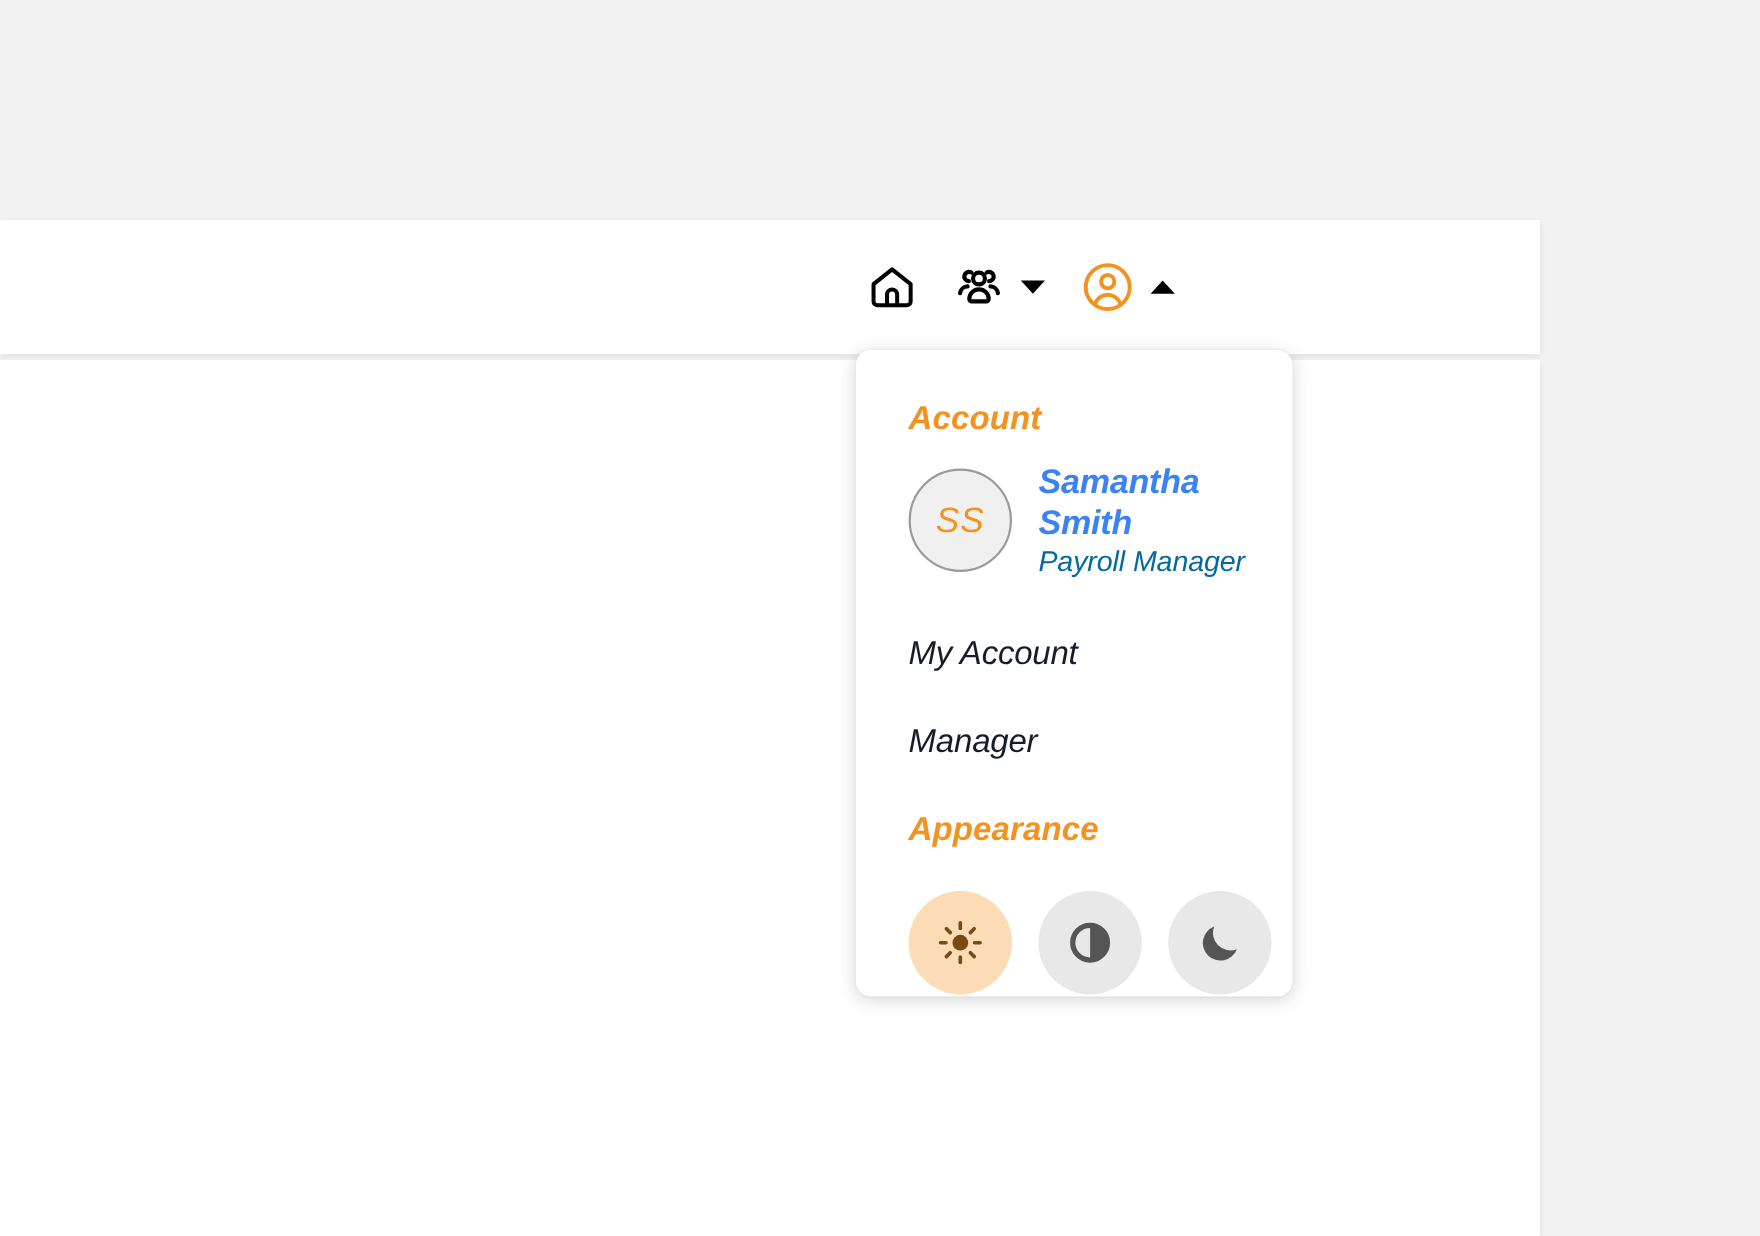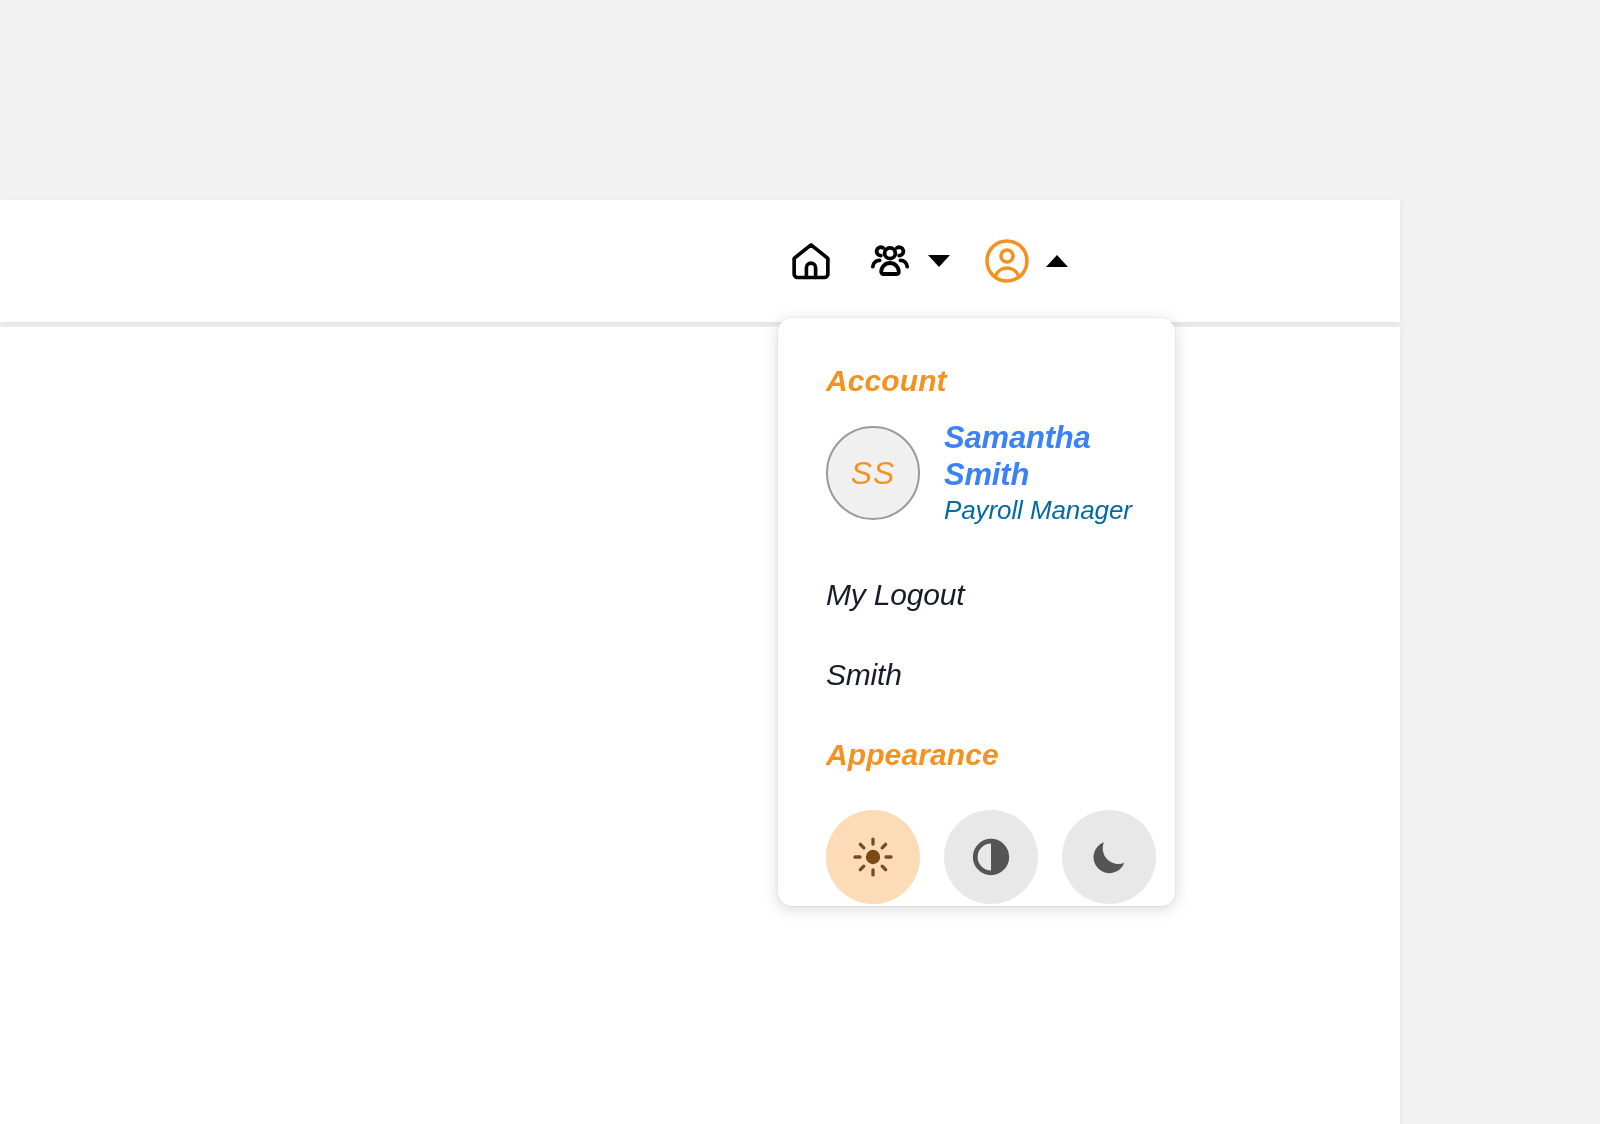--- a/index.html
+++ b/index.html
@@ -213,23 +213,23 @@
   <div class="section-title" id="account-section-title">Account</div>
 
   <div class="profile-row">
     <div id="avatar">SS</div>
     <div>
       <div id="profile-name">Samantha Smith</div>
       <div id="profile-role">Payroll Manager</div>
     </div>
   </div>
 
-  <a class="menu-link">My Logout</a>
-
-  <a class="menu-link">Smith</a>
+  <a class="menu-link">My Account</a>
+
+  <a class="menu-link">Manager</a>
 
   <div class="section-title" id="appearance-section-title">Appearance</div>
 
   <div class="theme-row">
 
     <button class="theme-btn active">
       <span>
         <svg class="icon-svg" width="44" height="44" viewBox="0 0 24 24" fill="none" stroke="#7a4a15" stroke-width="1.8" stroke-linecap="round">
           <circle cx="12" cy="12" r="3.9" fill="#7a4a15" stroke="none"></circle>
           <line x1="12" y1="2.2" x2="12" y2="4.9"></line>

